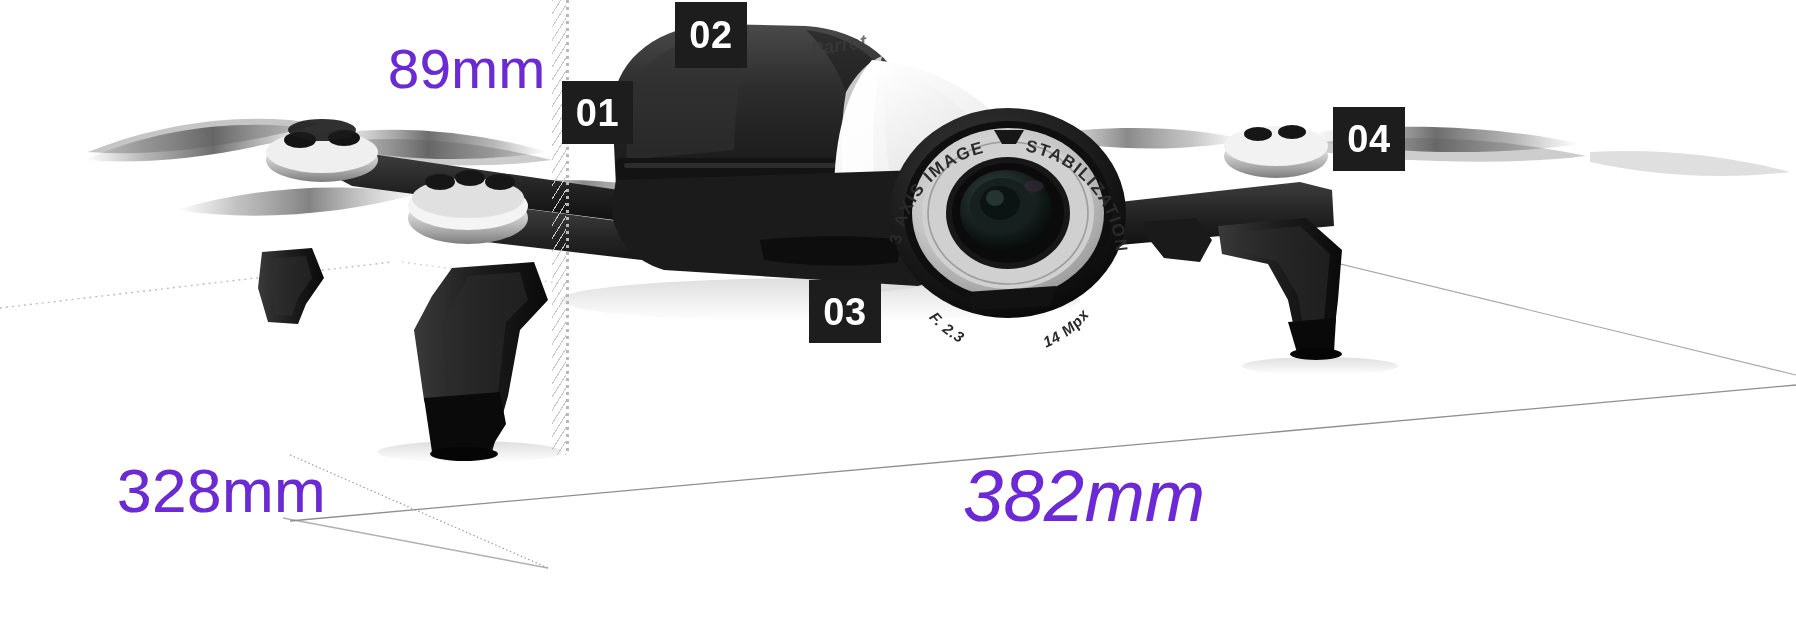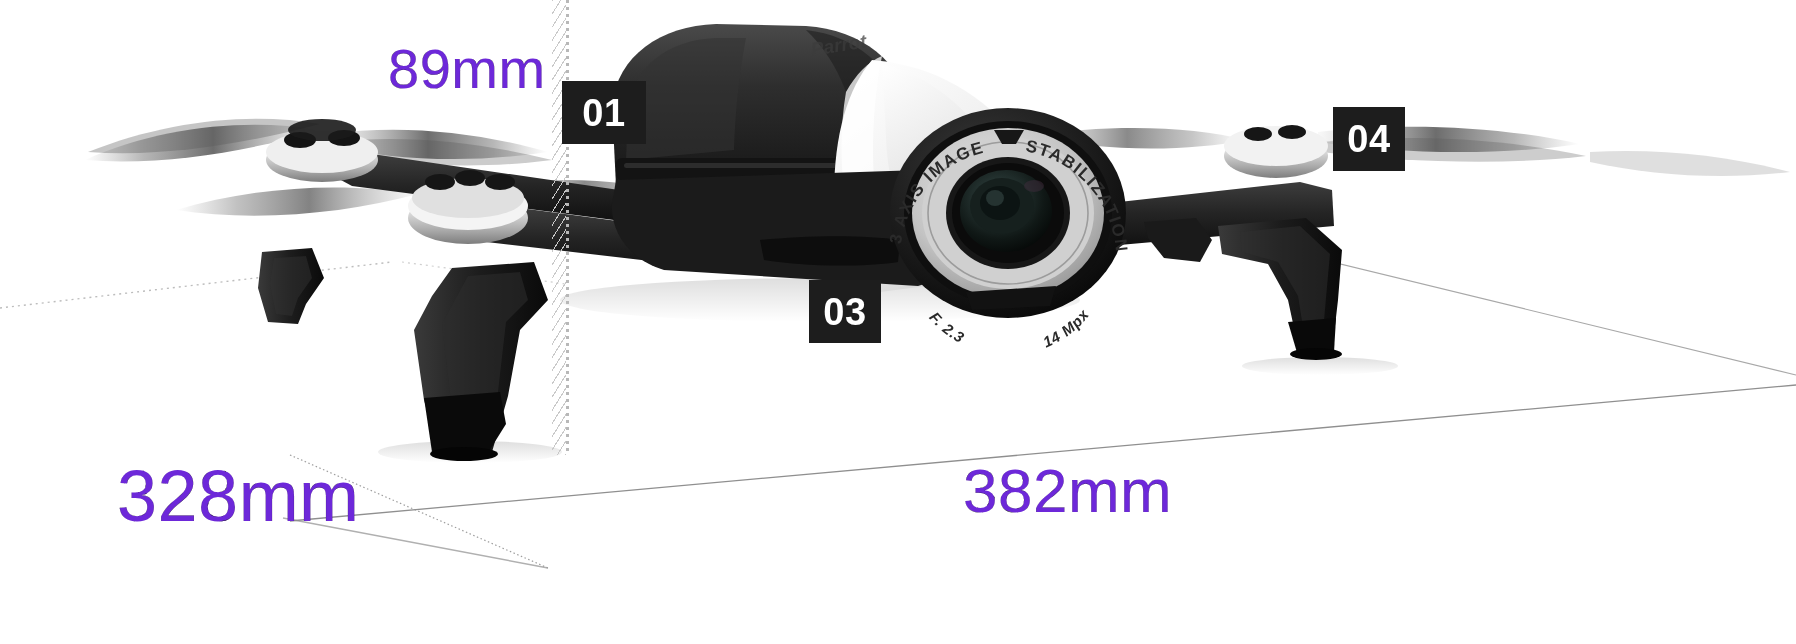--- a/index.html
+++ b/index.html
@@ -20,38 +20,38 @@
   .dim-label {
     position: absolute;
     color: #6d28d9;
     font-family: "Liberation Sans", sans-serif;
     font-weight: 300;
     letter-spacing: 0.5px;
     white-space: nowrap;
     -webkit-text-stroke: 0.15px #111;
   }
   #dim-height { left: 388px; top: 36px;  font-size: 56px; }
-  #dim-width-left  { left: 117px; top: 455px; font-size: 72px; }
-  #dim-width-right { left: 963px; top: 455px; font-size: 62px; }
+  #dim-width-left  { left: 117px; top: 455px; font-size: 62px; }
+  #dim-width-right { left: 963px; top: 455px; font-size: 72px; font-style: italic; }
 
   
   .badge {
     position: absolute;
     background: #1d1d1d;
     color: #ffffff;
     font-family: "Liberation Sans", sans-serif;
     font-weight: 700;
     font-size: 38px;
     letter-spacing: 0.5px;
     display: flex;
     align-items: center;
     justify-content: center;
     line-height: 1;
   }
-  #badge-01 { left: 562px;  top: 81px;  width: 84px; height: 63px; }
+  #badge-01 { left: 562px;  top: 81px;  width: 71px; height: 63px; }
   #badge-02 { left: 675px;  top: 2px;   width: 72px; height: 66px; }
   #badge-03 { left: 809px;  top: 280px; width: 72px; height: 63px; }
   #badge-04 { left: 1318px; top: 107px; width: 72px; height: 64px; margin-left: 15px; }
 
   
   .guide { position: absolute; pointer-events: none; }
 
   
   #guide-vertical {
     left: 566px;
@@ -322,18 +322,19 @@
   <div class="guide" id="guide-vertical"></div>
 
   <div class="dim-label" id="dim-height">89mm</div>
 
   <div class="dim-label" id="dim-width-left">328mm</div>
 
   <div class="dim-label" id="dim-width-right">382mm</div>
 
   <div class="badge" id="badge-01">01</div>
 
+  <div class="badge" id="badge-02">02</div>
 
   <div class="badge" id="badge-03">03</div>
 
   <div class="badge" id="badge-04">04</div>
 
 </div>
 
 </body></html>

